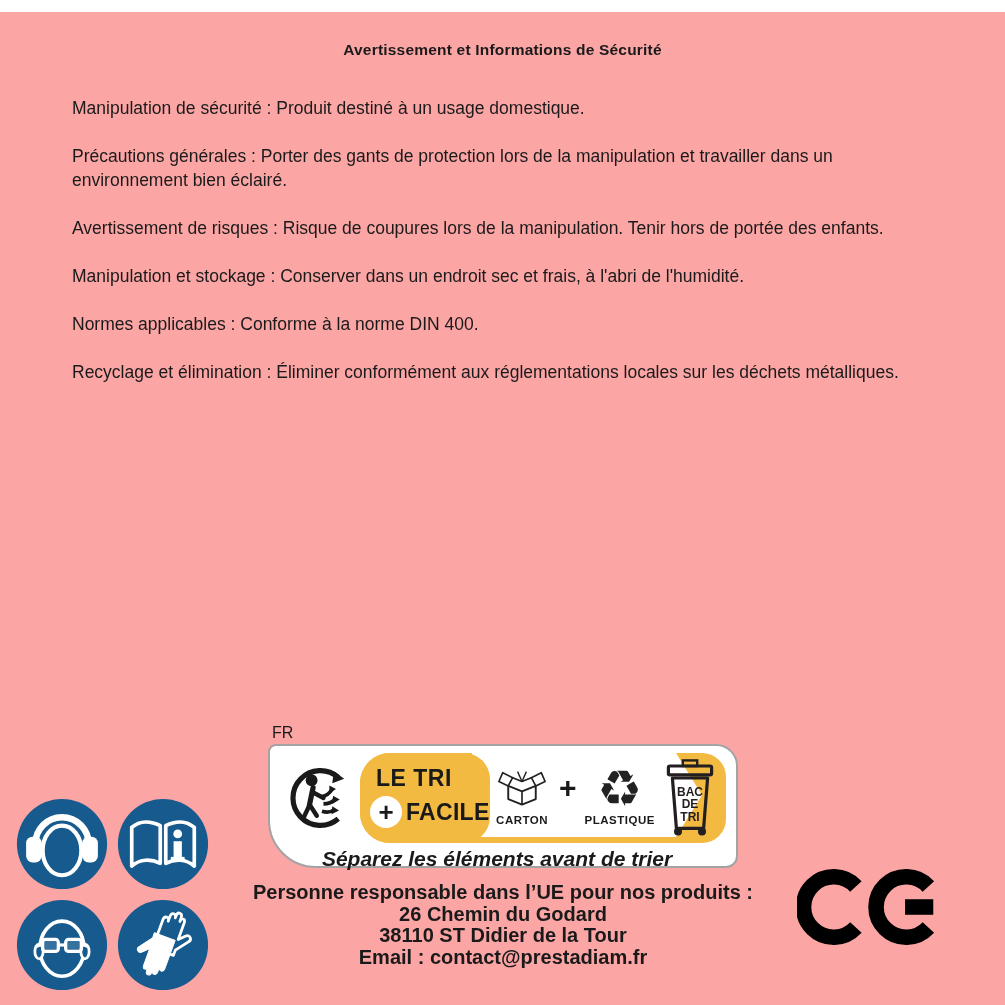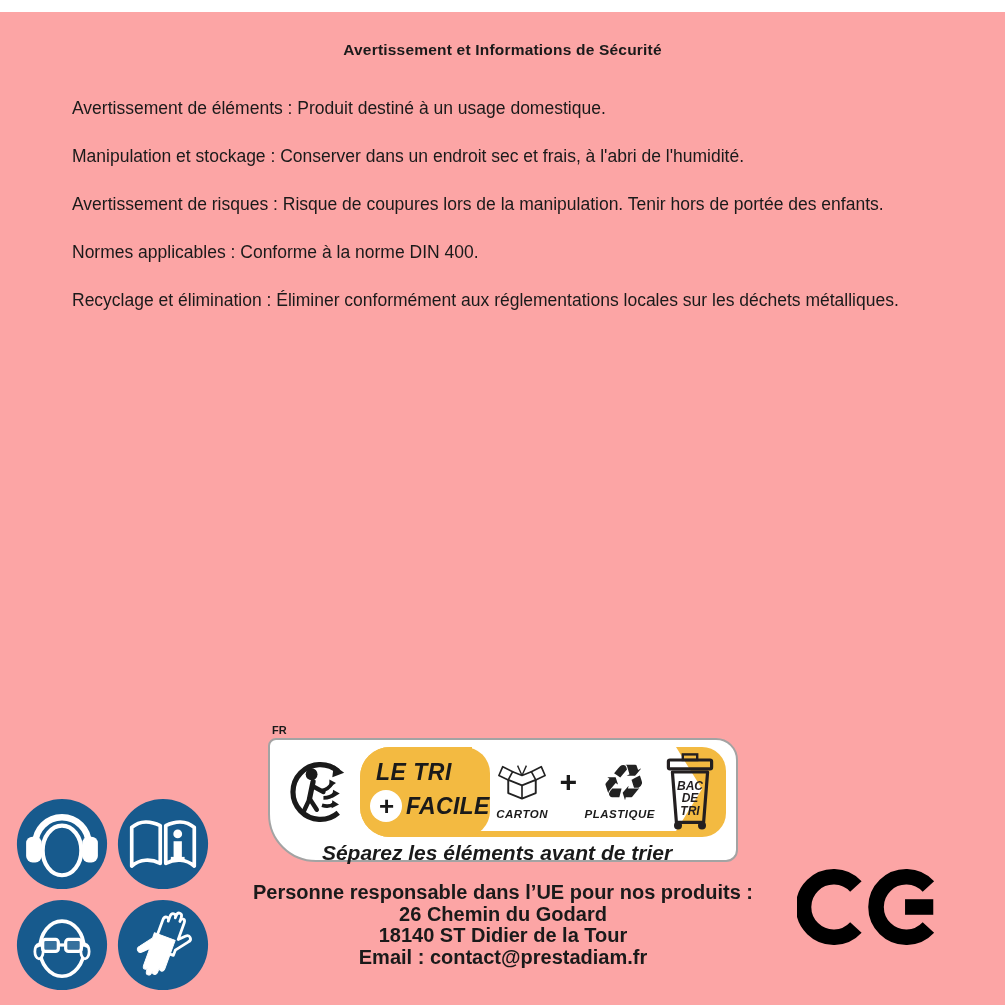--- a/index.html
+++ b/index.html
@@ -23,34 +23,33 @@
 
   
   .safety-grid {
     position:absolute; left:16px; top:786px;
     display:grid; grid-template-columns:92px 92px; grid-gap:9px;
   }
   .safety-grid svg { display:block; }
 
   
   .infotri { position:absolute; left:268px; top:712px; width:470px; }
-  .fr-label { font-size:11px; font-weight:bold; margin:0 0 2px 4px; }
+  .fr-label { font-size:16px; font-weight:normal; margin:0 0 2px 4px; }
   .infotri-box {
     position:relative; background:#ffffff;
     border:2px solid #a3a3a3;
     border-radius:8px 22px 12px 48px;
     padding:7px 10px 5px 12px; height:124px;
   }
   .infotri-row { display:flex; align-items:center; height:90px; }
   .triman { width:74px; height:82px; flex:0 0 auto; margin-right:4px; }
   .yellow-band {
     position:relative; flex:1; height:90px;
     background:var(--band-yellow,#F3BA41);
     border-radius:30px 24px 24px 30px;
-    font-style:italic;
   }
   .letri-bubble {
     position:absolute; z-index:2; left:0; top:0; width:130px; height:100%;
     background:var(--band-yellow,#F3BA41);
     border-radius:30px 26px 26px 30px;
     padding:12px 0 0 16px;
   }
   .letri-line1 { font-size:23px; font-weight:800; letter-spacing:.5px; }
   .letri-line2 { display:flex; align-items:center; margin-top:4px; margin-left:-6px; }
   .plus-circle {
@@ -86,23 +85,24 @@
   .ce-mark { position:absolute; left:797px; top:843px; }
 </style>
 </head>
 <body>
 
 <div class="page">
 
   <div class="doc-title">Avertissement et Informations de Sécurité</div>
 
   <div class="doc-body">
-    <p>Avertissement de éléments : Produit destiné à un usage domestique.</p>
+    <p>Manipulation de sécurité : Produit destiné à un usage domestique.</p>
+    <p>Précautions générales : Porter des gants de protection lors de la manipulation et travailler dans un environnement bien éclairé.</p>
+    <p>Avertissement de risques : Risque de coupures lors de la manipulation. Tenir hors de portée des enfants.</p>
     <p>Manipulation et stockage : Conserver dans un endroit sec et frais, à l'abri de l'humidité.</p>
-    <p>Avertissement de risques : Risque de coupures lors de la manipulation. Tenir hors de portée des enfants.</p>
     <p>Normes applicables : Conforme à la norme DIN 400.</p>
     <p>Recyclage et élimination : Éliminer conformément aux réglementations locales sur les déchets métalliques.</p>
   </div>
 
   <div class="safety-grid">
 
     <svg width="92" height="92" viewBox="0 0 100 100">
       <circle cx="50" cy="50" r="49" fill="#175A8D"></circle>
       <path d="M21,50 A29,29 0 0 1 79,50" stroke="#fff" stroke-width="7" fill="none"></path>
       <ellipse cx="50" cy="57" rx="21" ry="27" stroke="#fff" stroke-width="4.5" fill="none"></ellipse>
@@ -204,21 +204,21 @@
         </div>
       </div>
 
       <div class="separez">Séparez les éléments avant de trier</div>
     </div>
   </div>
 
   <div class="contact">
     <div>Personne responsable dans l’UE pour nos produits :</div>
     <div>26 Chemin du Godard</div>
-    <div>18140 ST Didier de la Tour</div>
+    <div>38110 ST Didier de la Tour</div>
     <div>Email : contact@prestadiam.fr</div>
   </div>
 
   <svg class="ce-mark" width="146" height="104" viewBox="0 0 300 210">
     <path d="M121,63 A62,62 0 1 0 121,147" stroke="#000" stroke-width="32" fill="none"></path>
     <path d="M270,63 A62,62 0 1 0 270,147" stroke="#000" stroke-width="32" fill="none"></path>
     <path d="M222,105 L280,105" stroke="#000" stroke-width="32" fill="none"></path>
   </svg>
 
 </div>

